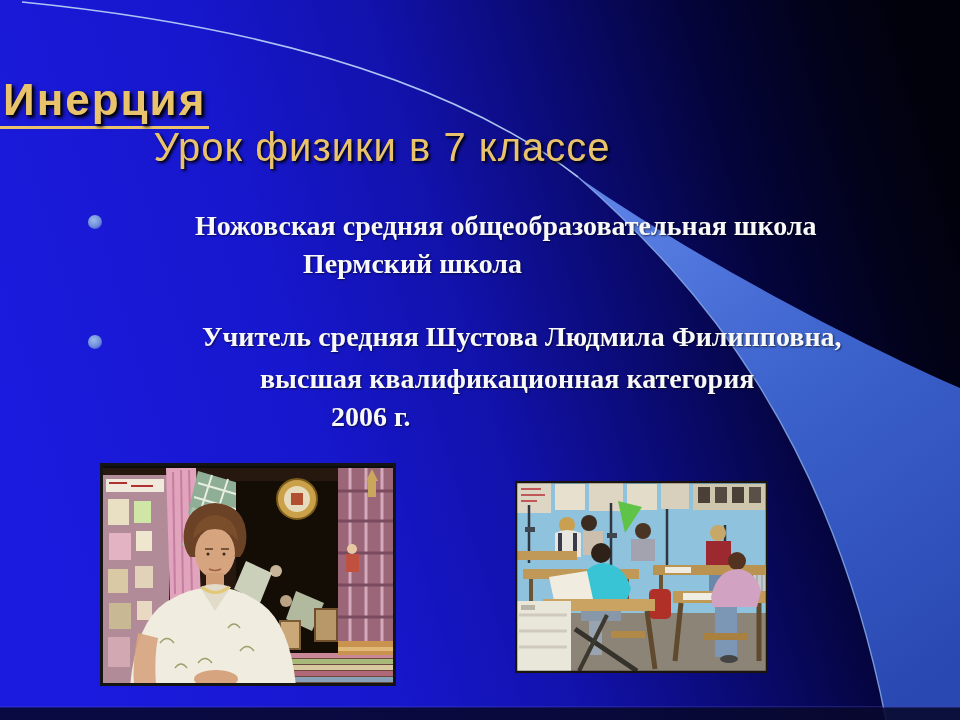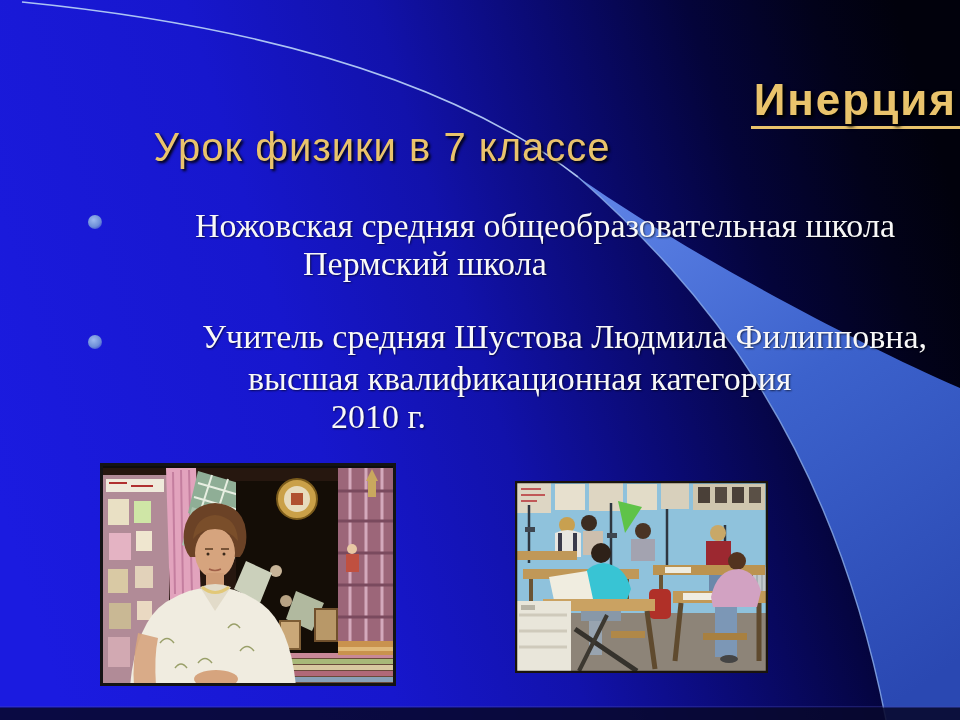--- a/index.html
+++ b/index.html
@@ -2,48 +2,49 @@
 <html><head>
 <meta charset="utf-8">
 <style>
   html,body{margin:0;padding:0;background:#000;}
   .slide{
     position:relative;width:960px;height:720px;overflow:hidden;
     background:#01010e;font-family:"Liberation Serif",serif;
   }
   .bg{position:absolute;left:0;top:0;width:960px;height:720px;}
   .title{
-    position:absolute;top:76px;left:0;width:960px;text-align:right;
+    position:absolute;top:76px;left:0;width:960px;text-align:left;
     font-family:"Liberation Sans",sans-serif;font-weight:bold;
     font-size:44px;line-height:1.1;letter-spacing:2px;color:#e9c36c;
     text-shadow:2px 2px 3px #000, 3px 3px 4px rgba(0,0,0,.6);
   }
   .title .u{border-bottom:3px solid #e9c36c;padding:0 3px 2px 3px;}
   .subtitle{
     position:absolute;top:124px;left:0;width:764px;text-align:center;
     font-family:"Liberation Sans",sans-serif;font-weight:normal;
     font-size:40px;line-height:1.15;letter-spacing:1px;color:#e9c36c;
     text-shadow:2px 2px 3px #000;
   }
   .bullet-dot{
     position:absolute;width:14px;height:14px;border-radius:50%;
     background:radial-gradient(circle at 40% 35%, #9db9ef 0%, #6e8fd8 55%, rgba(70,100,200,0.15) 100%);
     filter:blur(.4px);
   }
   .dot1{left:88px;top:215px;}
   .dot2{left:88px;top:335px;}
   .bline{
     position:absolute;white-space:nowrap;color:#f8f8f8;
-    font-family:"Liberation Serif",serif;font-size:34px;line-height:32px;
+    font-family:"Liberation Serif",serif;font-size:28px;line-height:32px;
     text-shadow:1px 1px 2px rgba(0,0,0,.6);
+    font-weight:bold;
   }
   .b1l1{left:195px;top:210px;}
   .b1l2{left:303px;top:248px;}
   .b2l1{left:202px;top:321px;}
-  .b2l2{left:248px;top:363px;}
+  .b2l2{left:260px;top:363px;}
   .b2l3{left:331px;top:401px;}
   .photo{position:absolute;display:block;}
   .photo-left{left:100px;top:463px;width:296px;height:223px;}
   .photo-right{left:515px;top:481px;width:253px;height:192px;}
 </style>
 </head>
 <body>
 
 <div class="slide">
 
@@ -77,21 +78,21 @@
   </div>
   <div class="subtitle">Урок физики в 7 классе</div>
 
   <span class="bullet-dot dot1"></span>
   <div class="bline b1l1">Ножовская средняя общеобразовательная школа</div>
   <div class="bline b1l2">Пермский школа</div>
 
   <span class="bullet-dot dot2"></span>
   <div class="bline b2l1">Учитель средняя Шустова Людмила Филипповна,</div>
   <div class="bline b2l2">высшая квалификационная категория</div>
-  <div class="bline b2l3">2010 г.</div>
+  <div class="bline b2l3">2006 г.</div>
 
   <svg class="photo photo-left" viewBox="0 0 296 223">
     <rect width="296" height="223" fill="#26170f"></rect>
 
     <g>
       <rect x="3" y="12" width="66" height="208" fill="#b18b97"></rect>
       <rect x="6" y="16" width="58" height="13" fill="#efeadb"></rect>
       <path d="M9 20 h18 M31 23 h22" stroke="#b03030" stroke-width="2" fill="none"></path>
       <rect x="8" y="36" width="21" height="26" fill="#e9e0c4"></rect>
       <rect x="34" y="38" width="17" height="22" fill="#cfe6a6"></rect>

